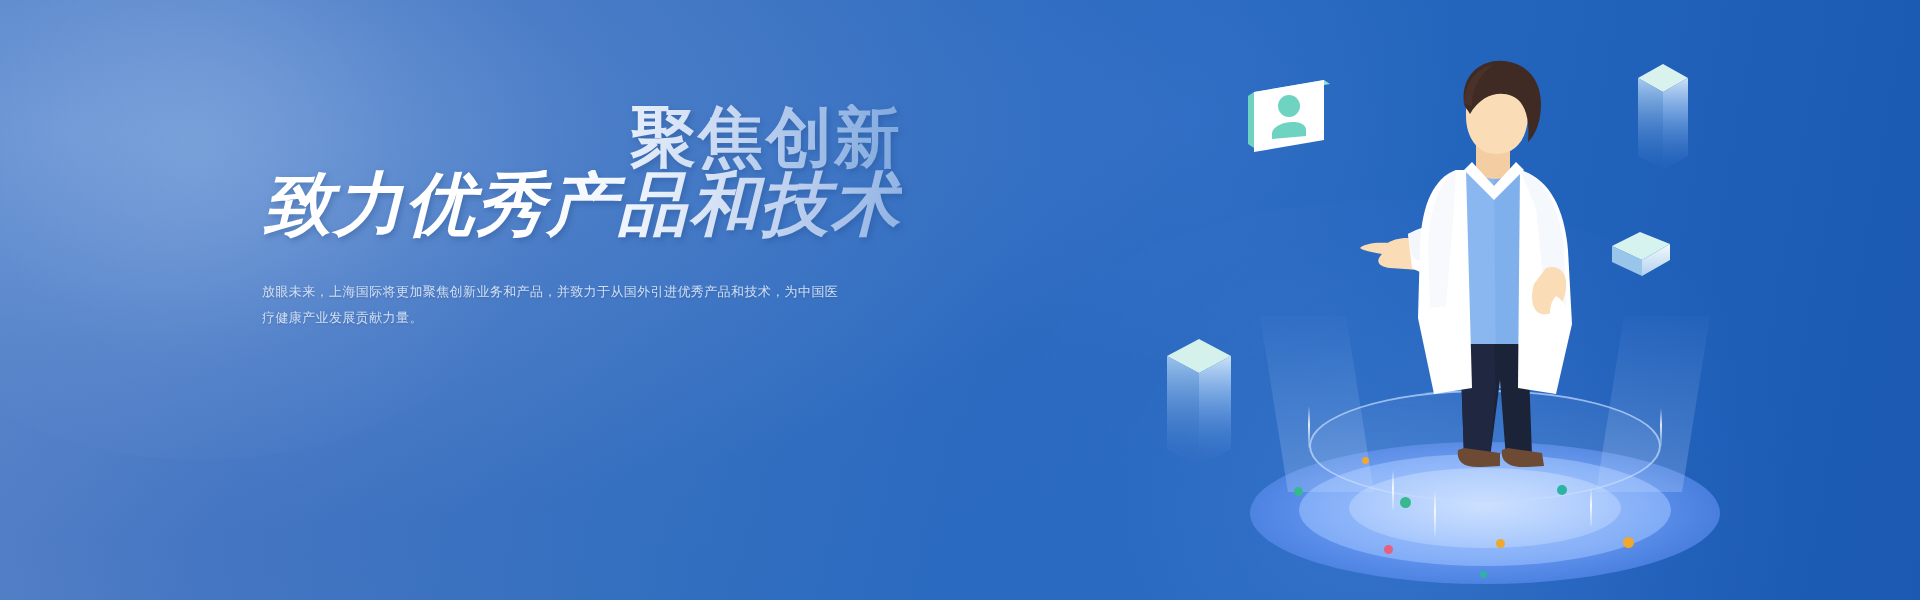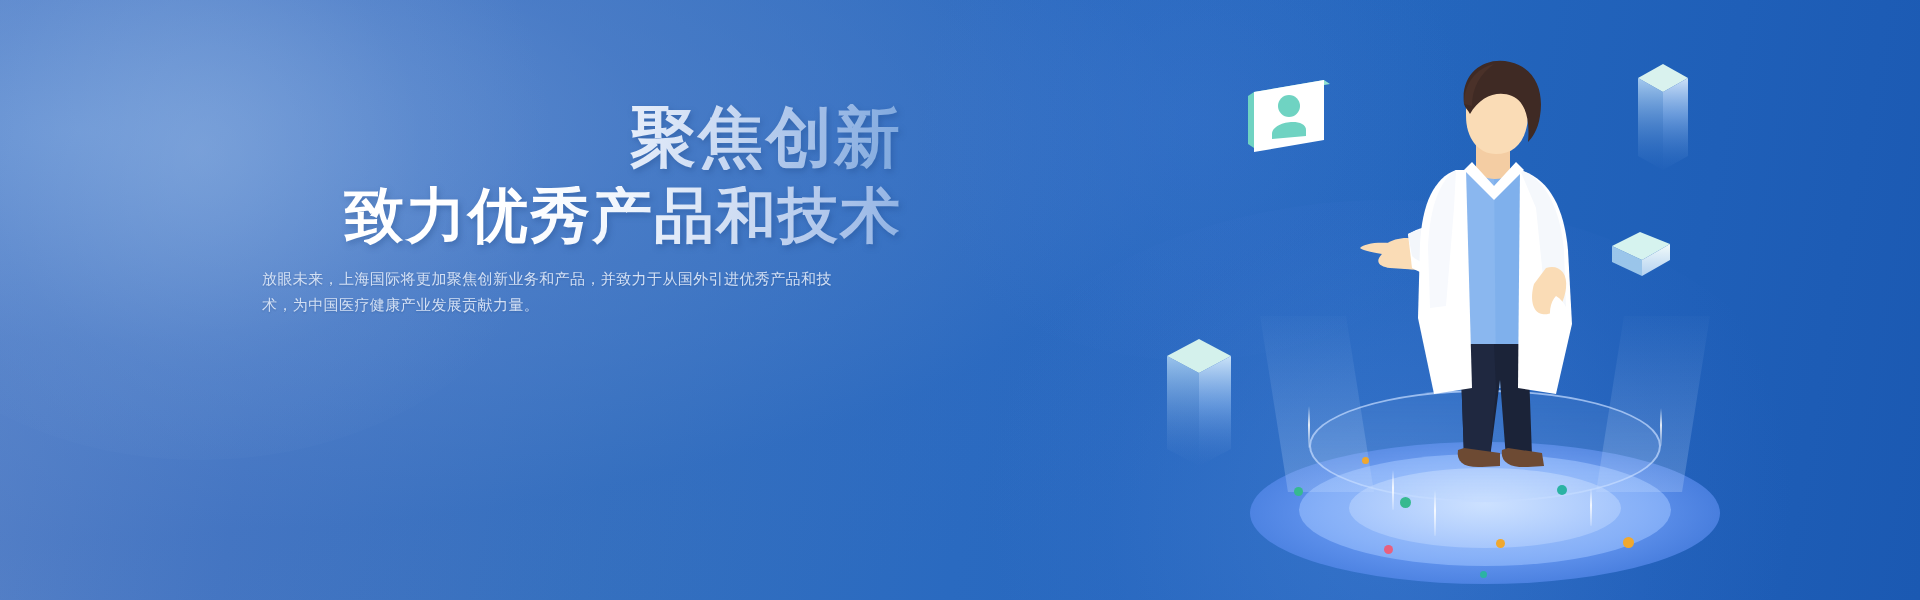--- a/index.html
+++ b/index.html
@@ -39,28 +39,28 @@
     -webkit-background-clip:text;
     color:transparent;
     filter:drop-shadow(2px 3px 3px rgba(20,58,120,0.30));
     text-align:right;
   }
   .headline-1 {
     font-size:66px;
     background-image:linear-gradient(96deg,#ffffff 0%,#ffffff 34%,#f0f5fd 52%,#c9d9f2 72%,#9dbbe6 88%,#7ea8de 100%);
   }
   .headline-2 {
-    font-size:60px;
-    margin-top:16px;
+    font-size:69px;
     background-image:linear-gradient(96deg,#ffffff 0%,#ffffff 40%,#eef4fc 58%,#cbdaf2 76%,#a6c0e9 92%,#8fb2e3 100%);
+    font-style:italic;
   }
 
   .body-copy {
-    margin-top:20px;
-    font-size:15px;
+    margin-top:40px;
+    font-size:13px;
     line-height:26px;
     color:#d3e0f4;
     letter-spacing:0.4px;
     width:586px;
     text-shadow:0 1px 2px rgba(18,52,110,0.25);
   }
 
   
   .art { position:absolute; right:0; top:0; width:1020px; height:600px; }
 

